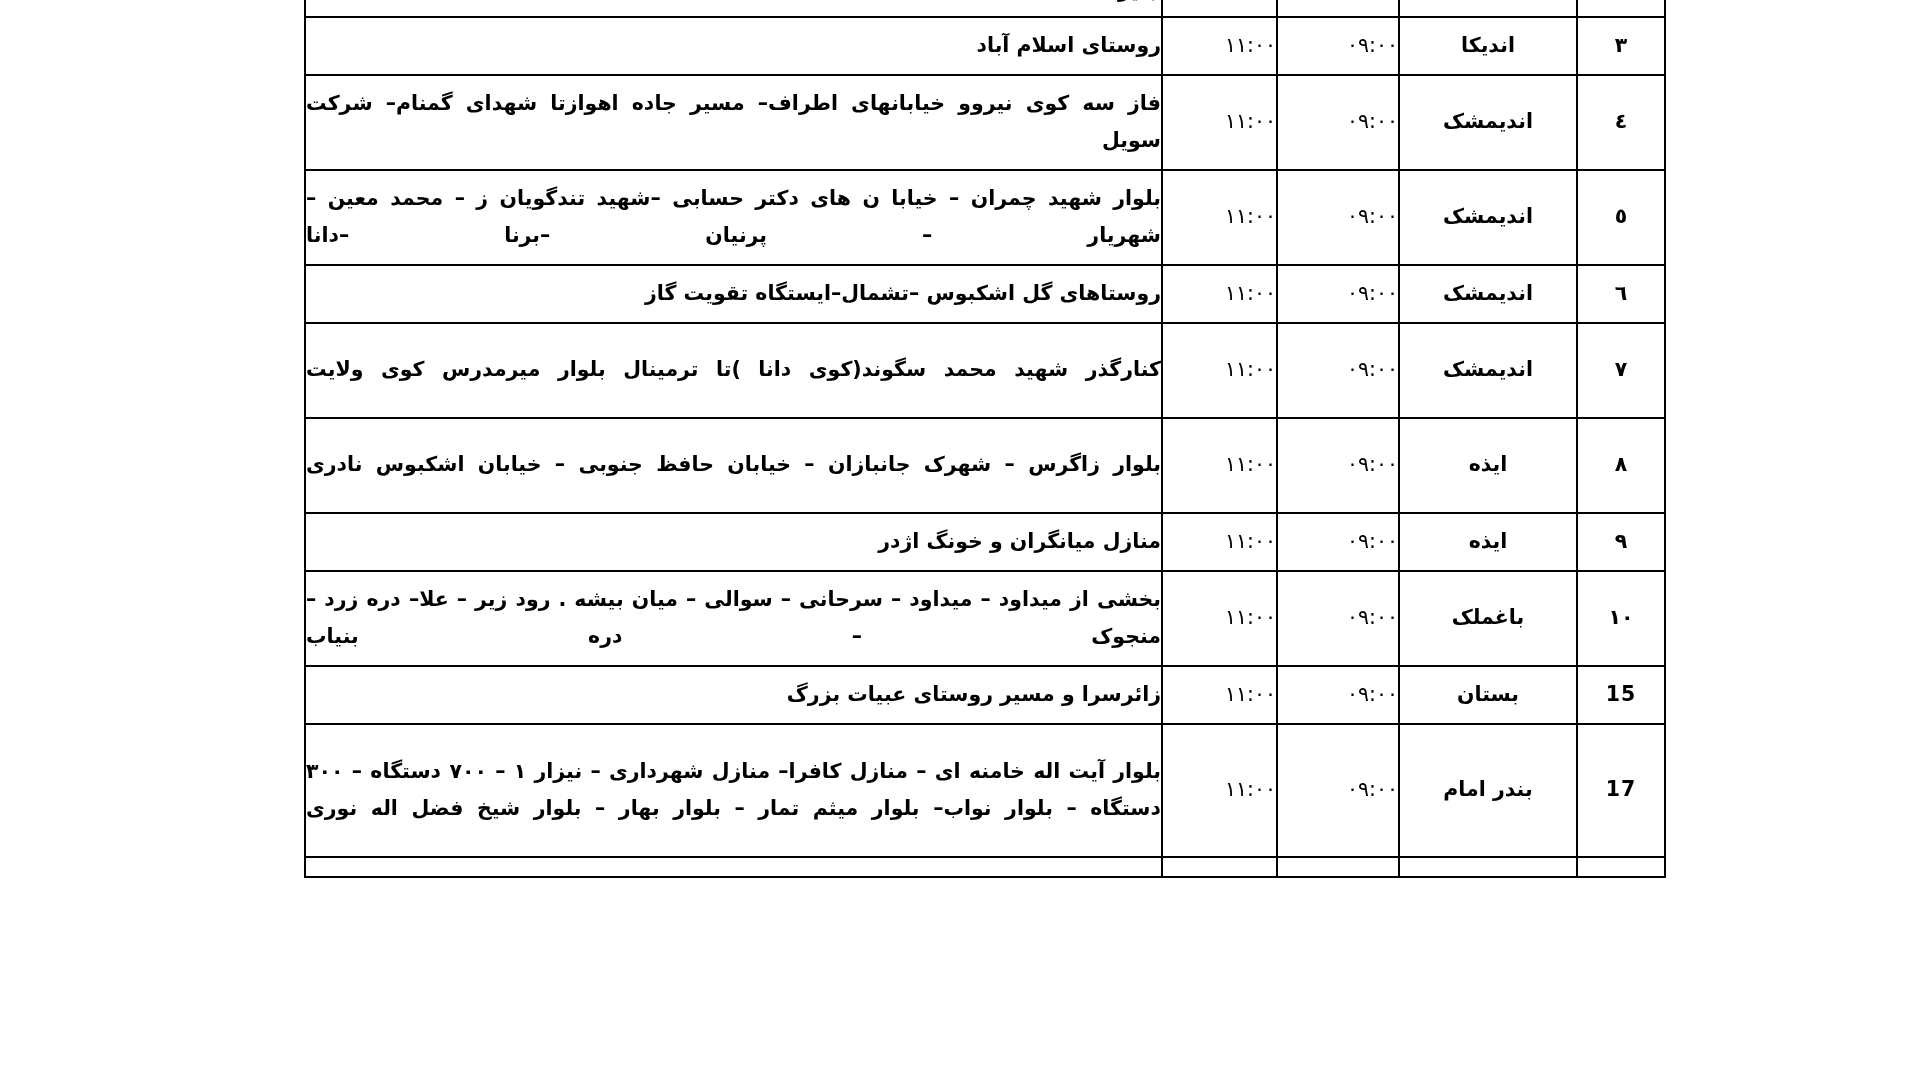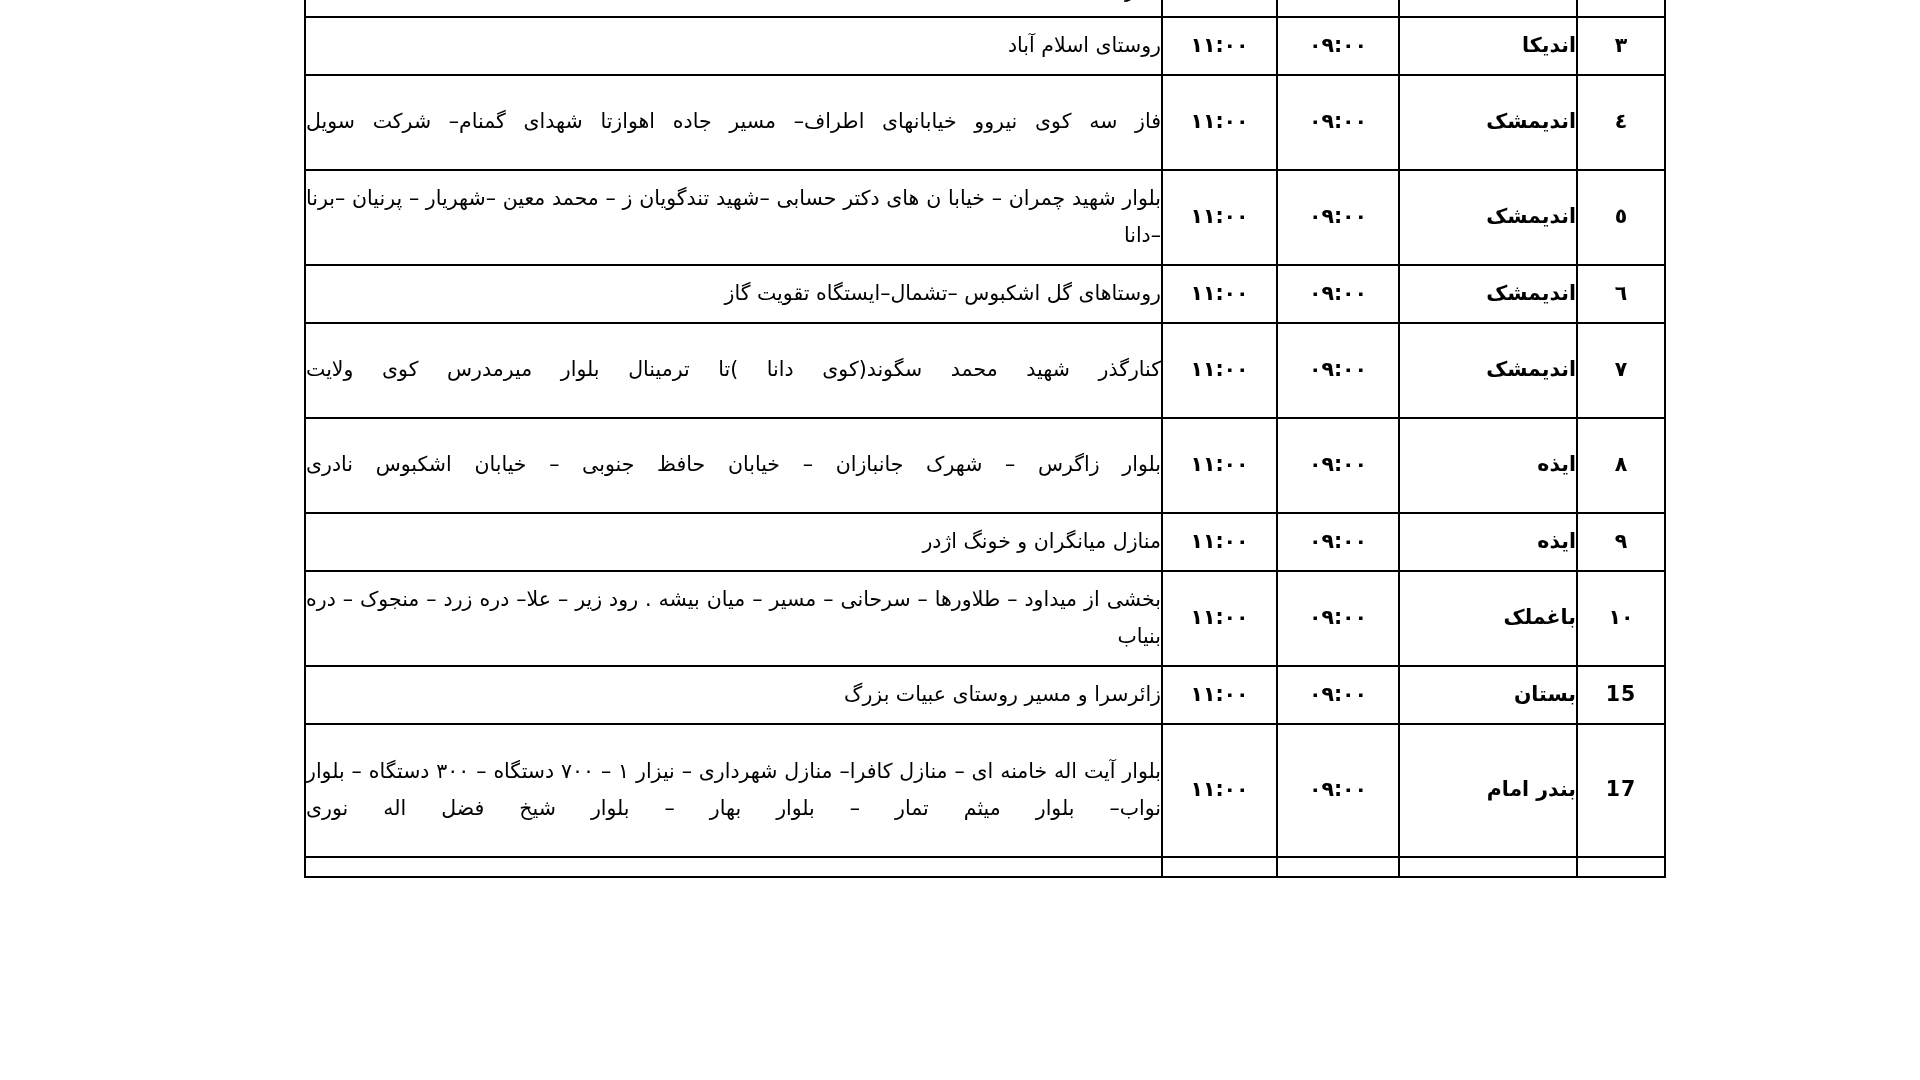--- a/index.html
+++ b/index.html
@@ -46,35 +46,34 @@
   col.c-end   { width: 115px; }
   col.c-area  { width: 857px; }
 
   td.cell-no {
     text-align: center;
     font-weight: bold;
     font-size: 23px;
     letter-spacing: 1px;
   }
   td.cell-city {
-    text-align: right;
+    text-align: center;
     font-weight: bold;
     font-size: 21px;
     margin-top: 37px;
   }
   td.cell-time {
-    text-align: center;
-    font-weight: bold;
+    font-weight: normal;
     font-size: 21px;
     letter-spacing: 1.5px;
   }
   td.cell-area {
     text-align: justify;
     text-align-last: justify;
-    font-weight: normal;
+    font-weight: bold;
     font-size: 20.5px;
     padding: 9px 14px 9px 14px;
     line-height: 2.0;
     border-radius: 11px;
   }
   td.cell-area.single {
     text-align: right;
     text-align-last: right;
     padding-top: 6px;
     padding-bottom: 6px;
@@ -157,21 +156,21 @@
           <td class="cell-time">٠٩:٠٠</td>
           <td class="cell-time">١١:٠٠</td>
           <td class="cell-area single">منازل میانگران و خونگ اژدر</td>
         </tr>
 
         <tr style="height:95px;">
           <td class="cell-no">١٠</td>
           <td class="cell-city">باغملک</td>
           <td class="cell-time">٠٩:٠٠</td>
           <td class="cell-time">١١:٠٠</td>
-          <td class="cell-area">بخشی از میداود – طلاورها – سرحانی – مسیر – میان بیشه . رود زیر – علا– دره زرد – منجوک – دره بنیاب</td>
+          <td class="cell-area">بخشی از میداود – میداود – سرحانی – سوالی – میان بیشه . رود زیر – علا– دره زرد – منجوک – دره بنیاب</td>
         </tr>
 
         <tr style="height:58px;">
           <td class="cell-no">15</td>
           <td class="cell-city">بستان</td>
           <td class="cell-time">٠٩:٠٠</td>
           <td class="cell-time">١١:٠٠</td>
           <td class="cell-area single">زائرسرا و مسیر روستای عبیات بزرگ</td>
         </tr>
 

